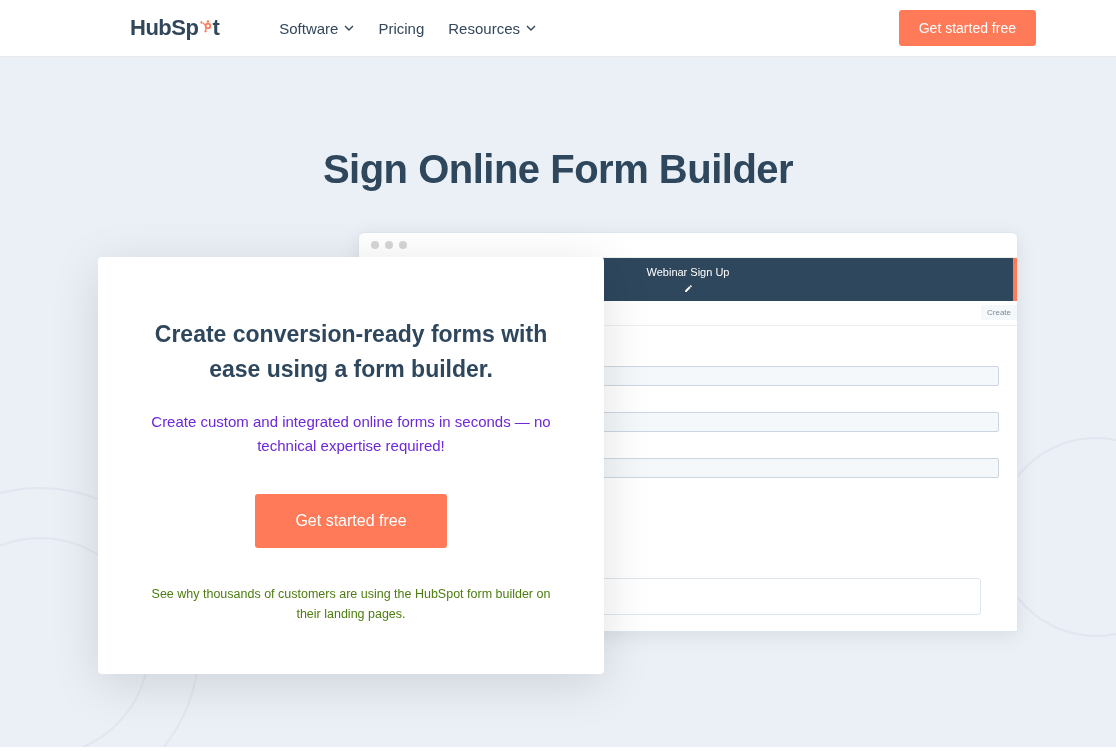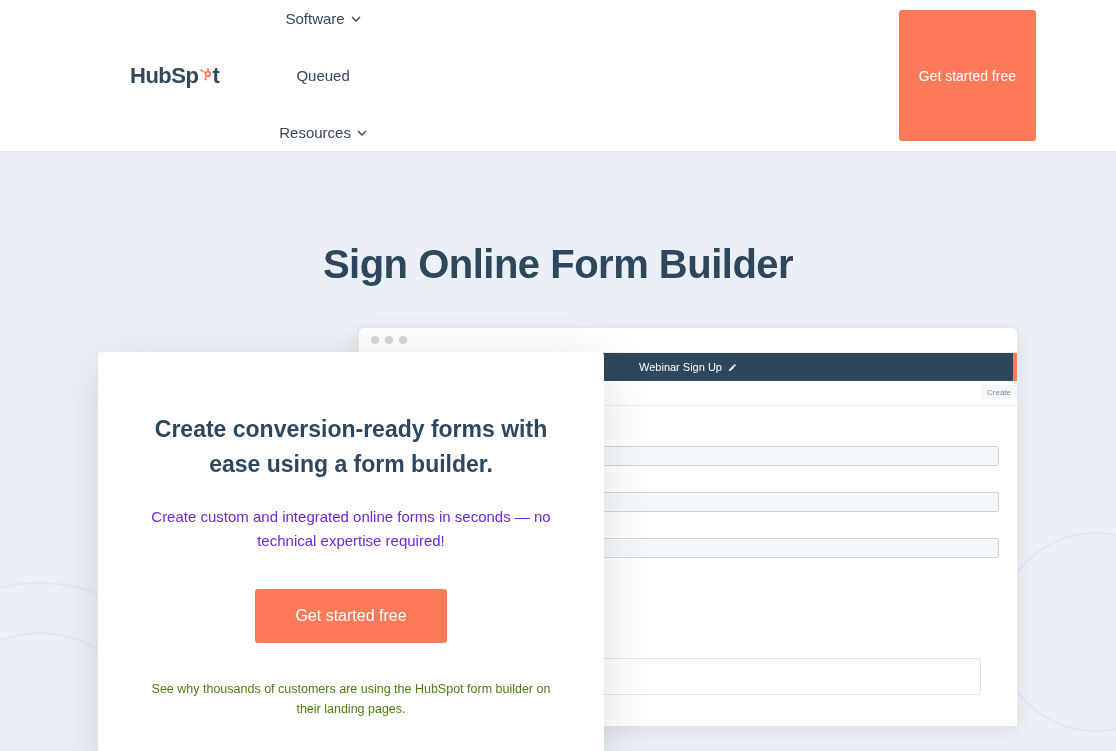--- a/index.html
+++ b/index.html
@@ -5,37 +5,37 @@
     * { margin: 0; padding: 0; box-sizing: border-box; }
     body { font-family: -apple-system, BlinkMacSystemFont, "Segoe UI", Helvetica, Arial, sans-serif; background: #fff; color: #33475b; }
     
     
     .header { display: flex; justify-content: space-between; padding: 10px 80px 10px 130px; border-bottom: 1px solid #eaeaea; background: #fff; }
     .logo { display: flex; align-items: center; gap: 4px; }
     .logo-text { font-size: 22px; font-weight: 700; color: #33475b; letter-spacing: -0.5px; }
     .logo-text .hub { color: #33475b; }
     .logo-text .spot { color: #33475b; }
     .logo-icon { display: inline-block; position: relative; top: -2px; }
-    .nav { display: flex; align-items: center; gap: 40px; margin-left: 60px; flex-direction: column; }
+    .nav { display: flex; align-items: center; gap: 24px; margin-left: 60px; }
     .nav-item { display: flex; align-items: center; gap: 6px; font-size: 15px; font-weight: 500; color: #33475b; cursor: pointer; }
     .chevron { width: 10px; height: 6px; }
     .cta-btn { background: #ff7a59; color: #fff; border: none; padding: 10px 20px; font-size: 14px; font-weight: 500; border-radius: 3px; cursor: pointer; }
     
     
     .hero { background: #eaf0f6; padding: 90px 20px 0; position: relative; overflow: hidden; min-height: 690px; }
     .hero-content { max-width: 780px; margin: 0 auto 40px; text-align: center; }
     .hero-title { font-size: 40px; font-weight: 700; color: #2e475d; margin-bottom: 18px; letter-spacing: -0.5px; }
     .hero-sub { font-size: 19px; color: #4a5a6a; line-height: 1.6; }
     
     
     .showcase { position: relative; max-width: 920px; margin: 30px auto 0; }
     .browser-mock { position: absolute; right: 0; top: 0; width: 660px; height: 400px; background: #fff; border: 1px solid #dde5ed; border-radius: 6px 6px 0 0; box-shadow: 0 4px 20px rgba(0,0,0,0.08); }
     .browser-bar { display: flex; align-items: center; gap: 6px; padding: 8px 12px; border-bottom: 1px solid #eee; }
     .dot { width: 8px; height: 8px; border-radius: 50%; background: #d6d6d6; }
-    .app-header { background: #2e475d; color: #fff; text-align: center; padding: 8px; font-size: 11px; display: flex; align-items: center; justify-content: center; gap: 6px; position: relative; }
+    .app-header { background: #2e475d; color: #fff; text-align: center; padding: 8px; font-size: 11px; display: flex; align-items: center; justify-content: center; gap: 6px; position: relative; flex-direction: column; }
     .app-header-edge { position: absolute; right: 0; top: 0; width: 4px; height: 100%; background: #ff7a59; }
     .app-tabs { display: flex; gap: 24px; padding: 6px 18px 0; border-bottom: 1px solid #eee; font-size: 9px; color: #7a8a9a; position: relative; }
     .app-tab { padding-bottom: 6px; cursor: pointer; }
     .app-tab.active { color: #2e475d; border-bottom: 2px solid #33475b; }
     .app-tabs-right { position: absolute; right: 0; top: 4px; font-size: 8px; background: #f5f8fa; padding: 3px 6px; border-radius: 2px 0 0 2px; color: #7a8a9a; }
     .form-body { padding: 14px 18px; }
     .field-label { font-size: 9px; color: #4a5a6a; margin-top: 12px; margin-bottom: 4px; }
     .field-input { width: 100%; height: 20px; background: #f5f8fa; border: 1px solid #cbd6e2; border-radius: 2px; }
     .req { color: #ff5c35; }
     .submit-btn { background: #ff7a59; color: #fff; border: none; padding: 6px 14px; font-size: 9px; border-radius: 2px; margin-top: 18px; cursor: pointer; }
@@ -76,21 +76,21 @@
       </span>
     </div>
     <nav class="nav">
       <div class="nav-item">
         <span>Software</span>
         <svg class="chevron" viewBox="0 0 10 6">
             <path d="M1 1l4 4 4-4" fill="none" stroke="#33475b" stroke-width="1.4"></path>
           </svg>
       </div>
       <div class="nav-item">
-        <span>Queued</span>
+        <span>Pricing</span>
       </div>
       <div class="nav-item">
         <span>Resources</span>
         <svg class="chevron" viewBox="0 0 10 6">
             <path d="M1 1l4 4 4-4" fill="none" stroke="#33475b" stroke-width="1.4"></path>
           </svg>
       </div>
     </nav>
   </div>
   <button class="cta-btn">Get started free</button>

